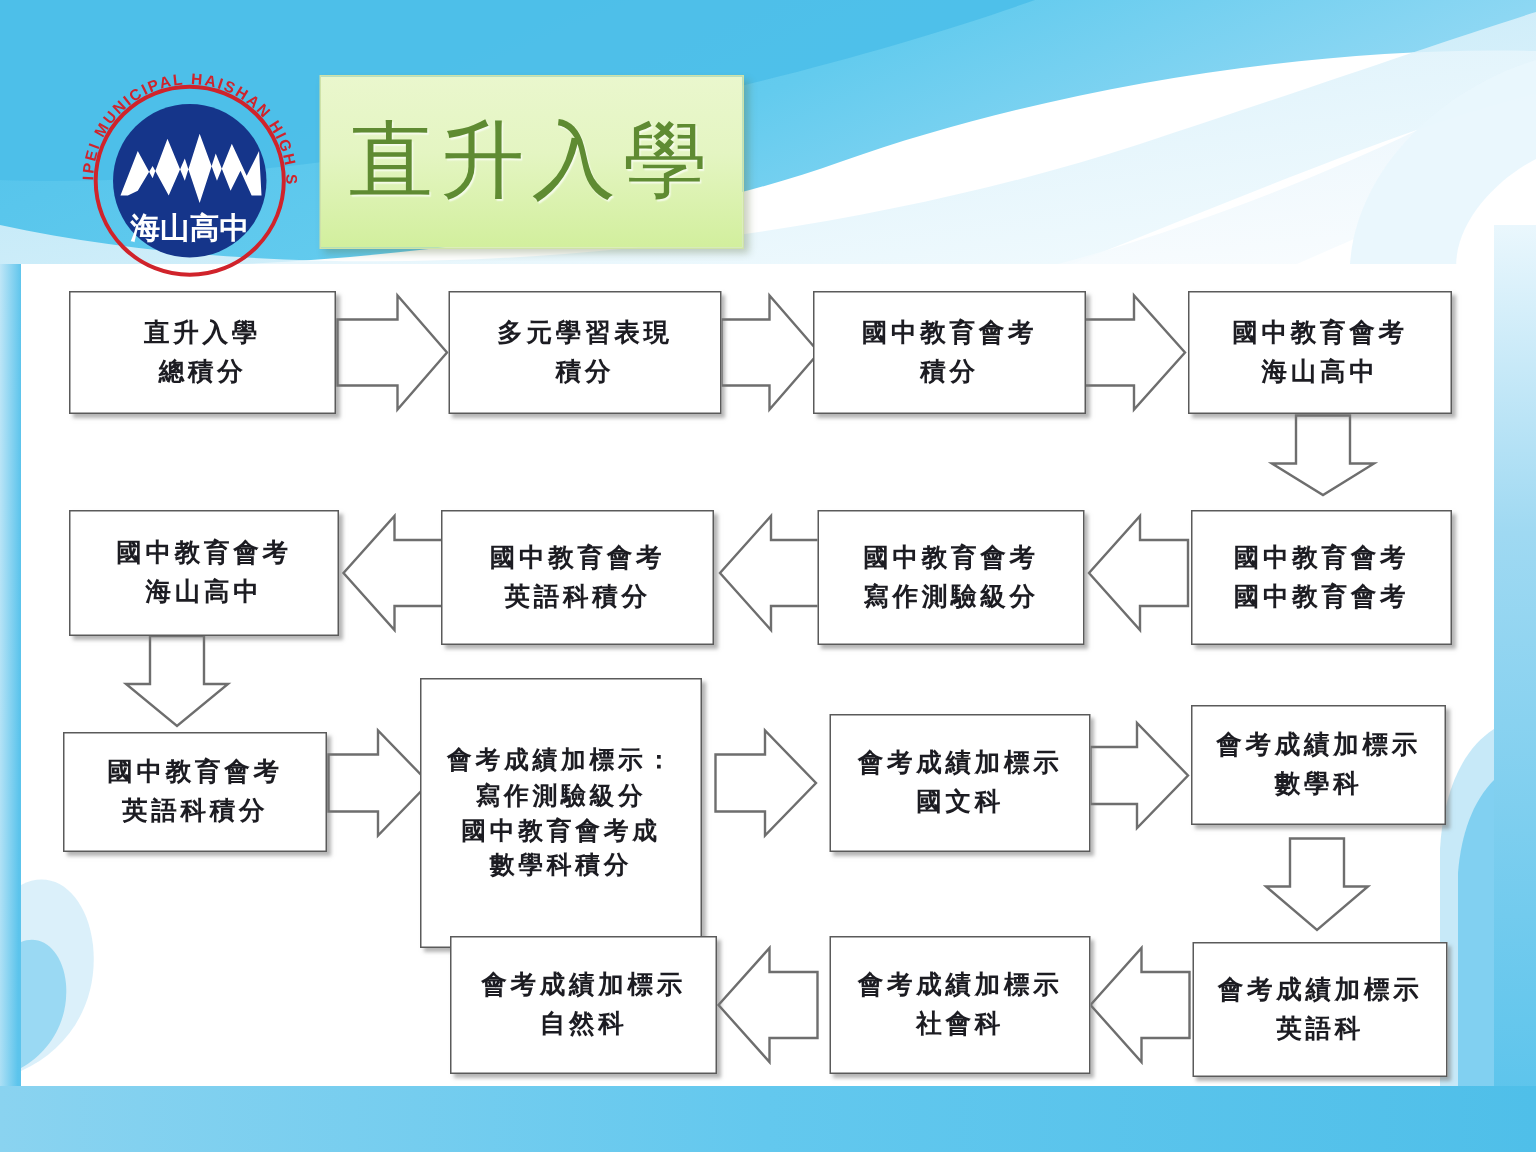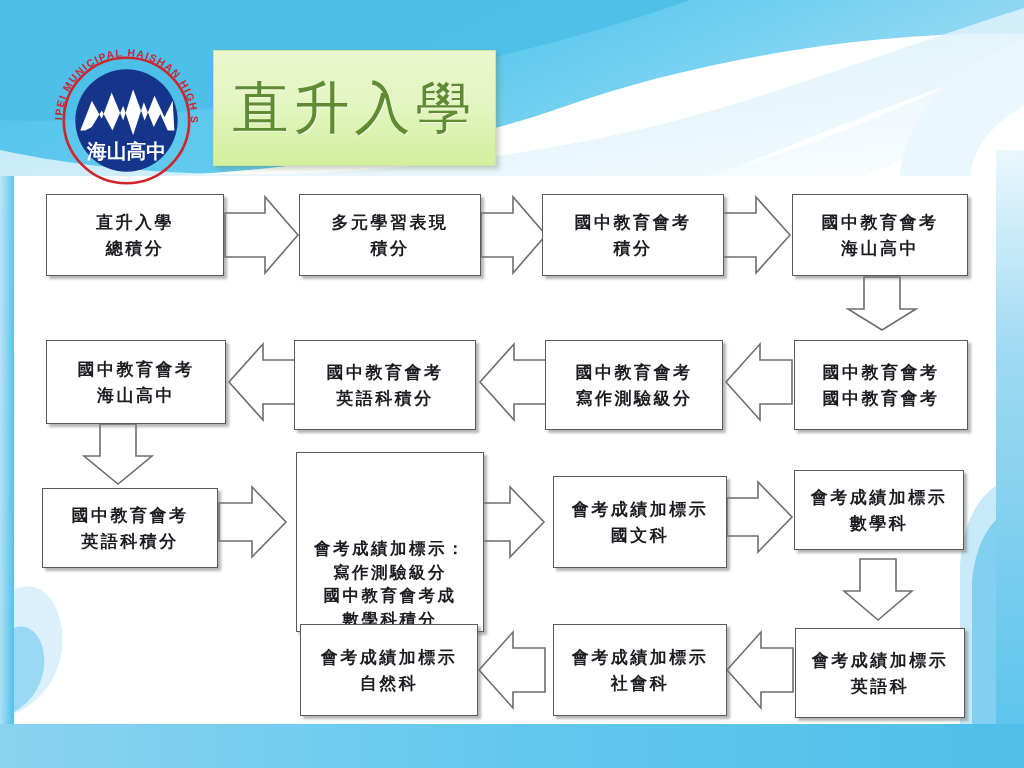--- a/index.html
+++ b/index.html
@@ -211,21 +211,21 @@
   <div class="fbox" style="left:46px;top:340px;width:180px;height:84px;">
     <div class="ln">國中教育會考</div>
     <div class="ln">海山高中</div>
   </div>
 
   <div class="fbox" style="left:42px;top:488px;width:176px;height:80px;">
     <div class="ln">國中教育會考</div>
     <div class="ln">英語科積分</div>
   </div>
 
-  <div class="fbox tight" style="left:296px;top:452px;width:188px;height:180px;justify-content:flex-end;">
+  <div class="fbox tight" style="left:280px;top:452px;width:188px;height:180px;">
     <div class="ln">會考成績加標示：</div>
     <div class="ln">寫作測驗級分</div>
     <div class="ln">國中教育會考成</div>
     <div class="ln">數學科積分</div>
   </div>
 
   <div class="fbox" style="left:553px;top:476px;width:174px;height:92px;">
     <div class="ln">會考成績加標示</div>
     <div class="ln">國文科</div>
   </div>

